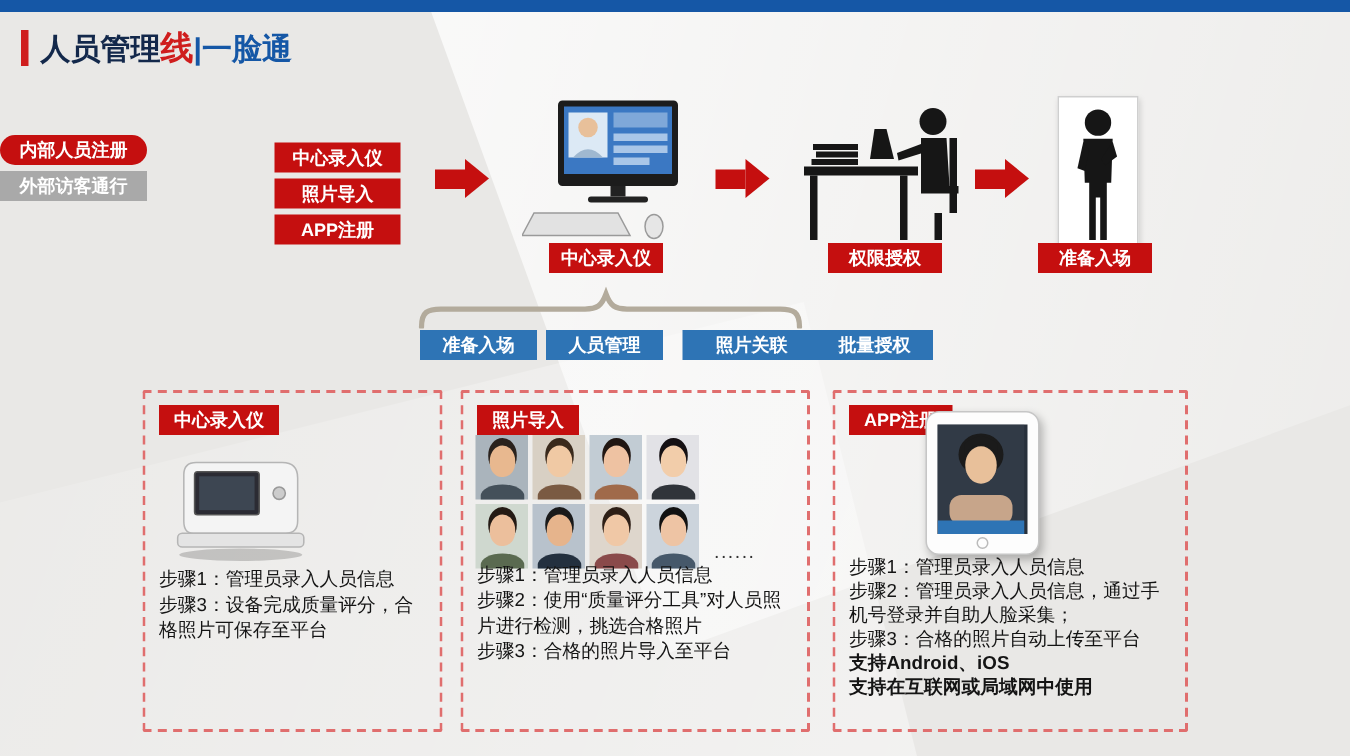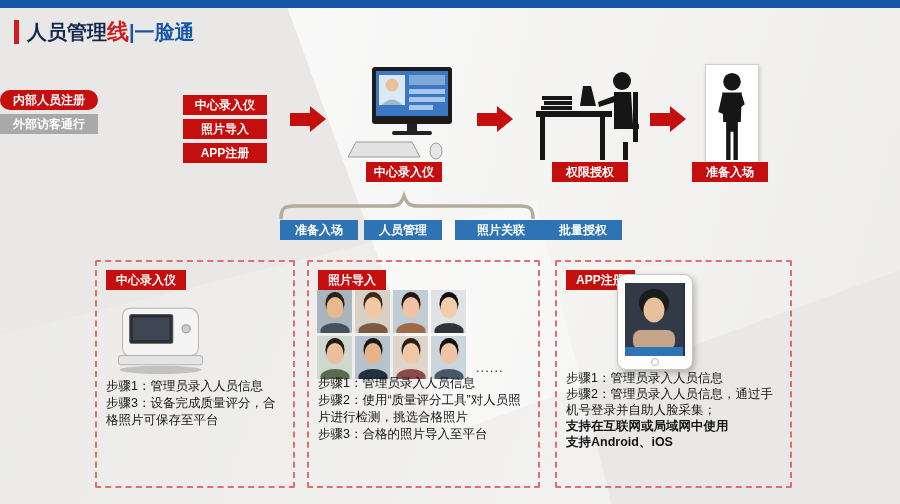--- a/index.html
+++ b/index.html
@@ -248,17 +248,18 @@
           <path d="M18 20 Q29 6 40 20 L40 13 Q29 3 18 13 Z" fill="#1b1b1b"></path>
           <rect x="8" y="47" width="42" height="20" rx="8" fill="#c7a58a"></rect>
           <rect x="0" y="64" width="58" height="9" fill="#2e74b5"></rect>
         </svg>
       </div>
       <div class="phone-btn"></div>
     </div>
     <div class="steps">
       <div class="step">步骤1：管理员录入人员信息</div>
       <div class="step">步骤2：管理员录入人员信息，通过手机号登录并自助人脸采集；</div>
+      <div class="step">步骤3：合格的照片自动上传至平台</div>
+      <div class="step bold">支持Android、iOS</div>
       <div class="step bold">支持在互联网或局域网中使用</div>
-      <div class="step bold">支持Android、iOS</div>
     </div>
   </div>
 </div>
 
 </body></html>

